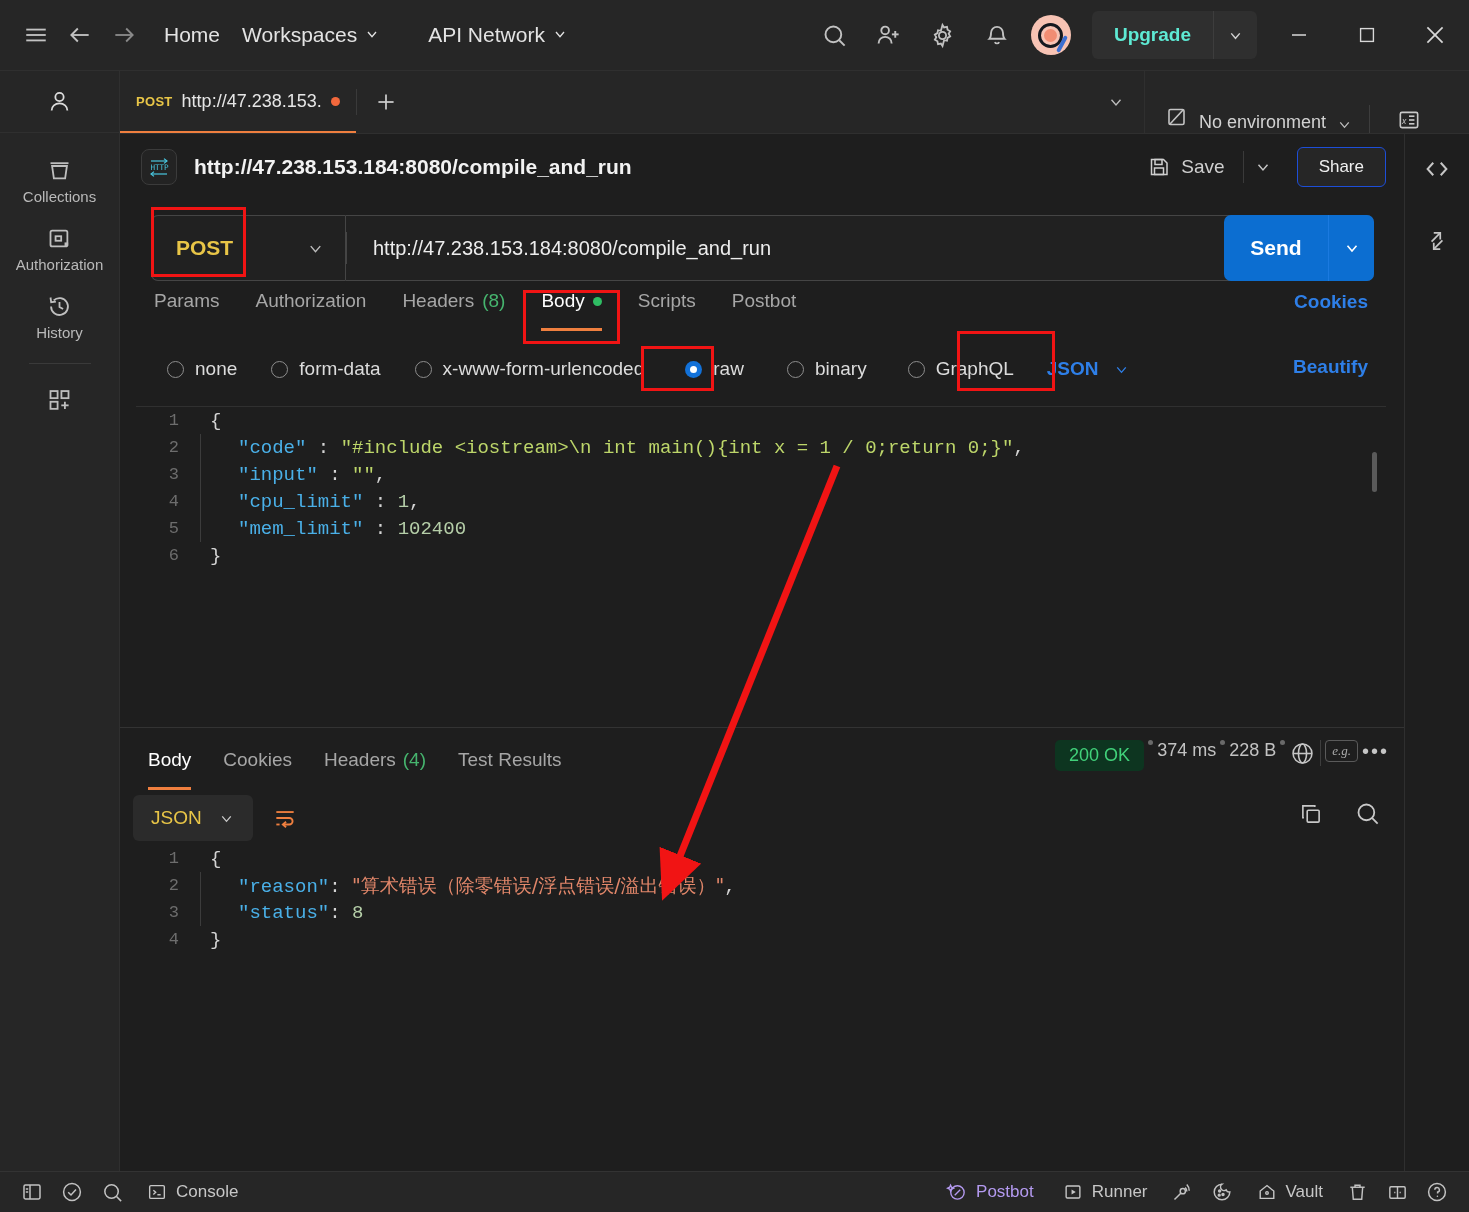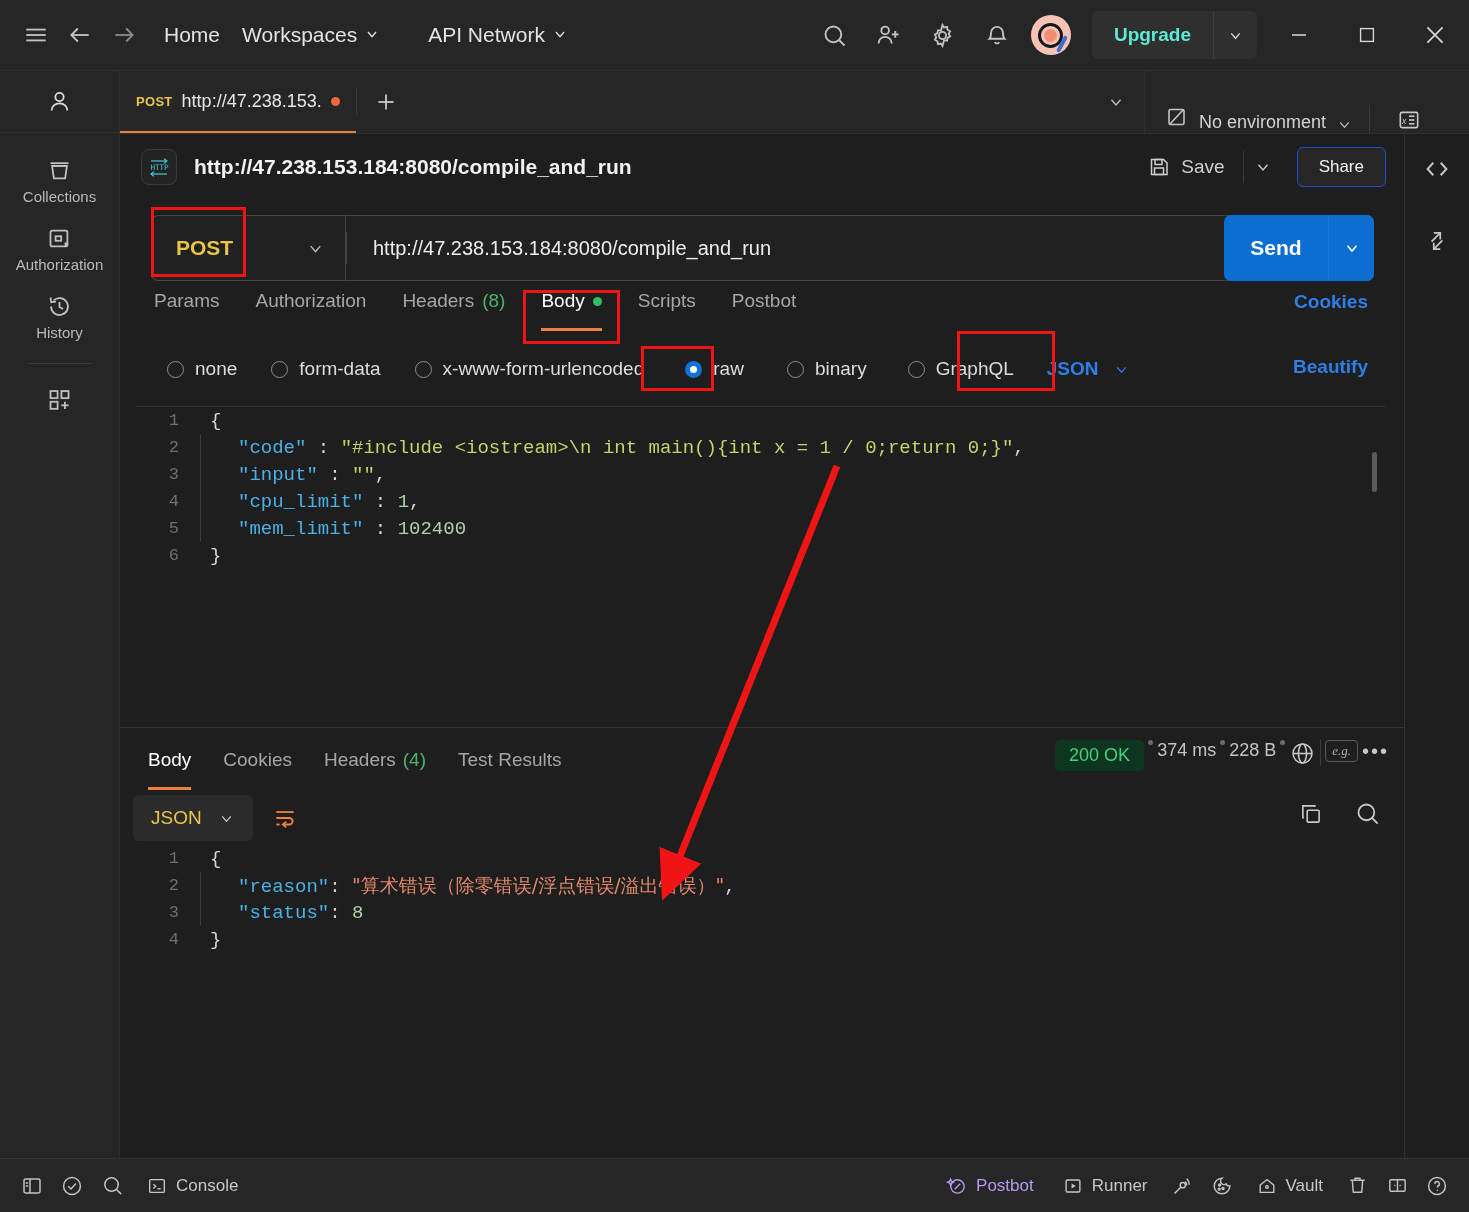--- a/index.html
+++ b/index.html
@@ -259,21 +259,21 @@
 
   .resp-editor {
     position: absolute; left: 136px; top: 845px; width: 1250px; height: 320px;
     font-family: "Liberation Mono", monospace; font-size: 19px;
   }
   .cn { font-family: "DejaVu Sans", sans-serif; }
   .k-red { color: #e2876a; }
 
   
   .bottombar {
-    position: absolute; left: 0; bottom: 0; width: 1469px; height: 54px;
+    position: absolute; left: 0; bottom: 0; width: 1469px; height: 41px;
     background: #262626; border-top: 1px solid #333;
     display: flex; align-items: center; padding: 0 12px;
   }
   .bb-icon { width: 40px; height: 41px; display: flex; align-items: center; justify-content: center; color: #c2c2c2; }
   .bb-item { display: flex; align-items: center; gap: 8px; padding: 0 14px; font-size: 17px; color: #c7c7c7; }
   .bb-right { margin-left: auto; display: flex; align-items: center; }
   .postbot { color: #b49af0; }
 
   
   .anno { position: absolute; border: 3px solid #f11414; pointer-events: none; }

